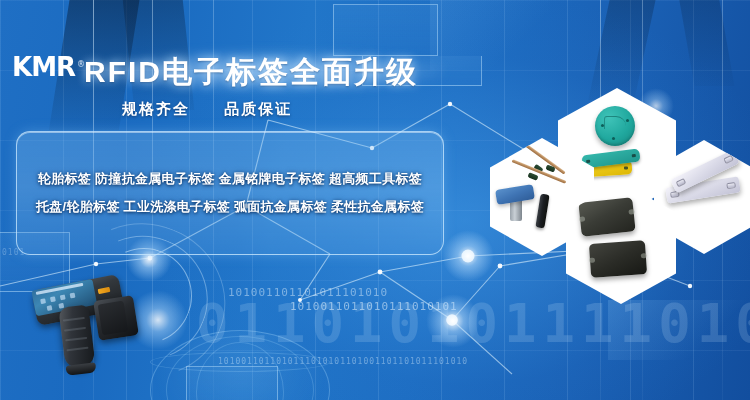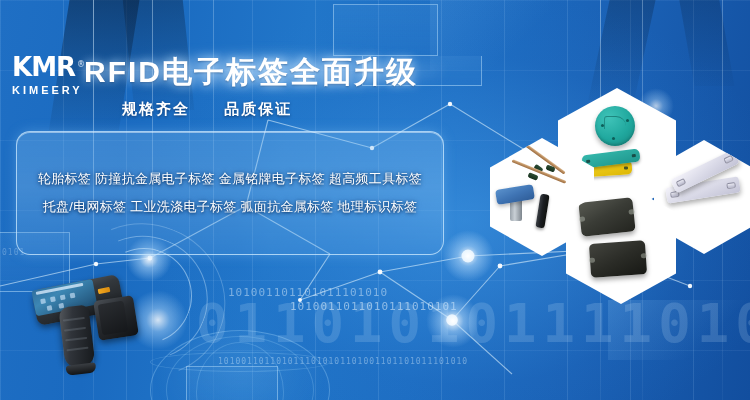--- a/index.html
+++ b/index.html
@@ -120,21 +120,21 @@
     border-radius:14px;
     border:1px solid rgba(205,235,255,0.75);
     background:linear-gradient(180deg, rgba(120,185,240,0.34) 0%, rgba(150,205,248,0.30) 45%, rgba(95,165,230,0.26) 100%);
     box-shadow:inset 0 1px 0 rgba(255,255,255,0.45), 0 0 12px rgba(130,195,245,0.35);
     display:flex; flex-direction:column;
     justify-content:center;
     padding:4px 0;
   }
   .panel-row {
     text-align:center;
-    font-size:13px; font-weight:normal;
+    font-size:13px; font-weight:bold;
     color:#ffffff;
     line-height:28px;
     white-space:nowrap;
     text-shadow:0 1px 3px rgba(5,35,80,0.85), 0 0 5px rgba(10,50,100,0.6);
     letter-spacing:0.3px;
   }
 
   
   .hex {
     position:absolute;
@@ -379,35 +379,34 @@
   <div class="globe"></div>
   <div class="globe-line" style="left:166px; top:336px; width:148px; height:108px;"></div>
   <div class="globe-line" style="left:196px; top:342px; width:88px; height:100px;"></div>
   <div class="globe-line" style="left:150px; top:352px; width:180px; height:20px;"></div>
 
   <div class="logo-wrap">
     <div class="logo-mark">
       <span>KMR</span>
       <span class="logo-reg">®</span>
     </div>
-    <div class="logo-name">KIMEERY</div>
   </div>
 
   <div class="headline-glow"></div>
   <div class="headline">RFID电子标签全面升级</div>
 
   <div class="subline">
     <span>规格齐全</span>
     <span class="gap"></span>
     <span>品质保证</span>
   </div>
 
   <div class="panel">
     <div class="panel-row">轮胎标签  防撞抗金属电子标签  金属铭牌电子标签 超高频工具标签</div>
-    <div class="panel-row">托盘/电网标签  工业洗涤电子标签  弧面抗金属标签  地理标识标签</div>
+    <div class="panel-row">托盘/轮胎标签  工业洗涤电子标签  弧面抗金属标签  柔性抗金属标签</div>
   </div>
 
   <div class="hex" style="left:558px; top:88px; width:118px; height:130px;">
     <div class="hex-inner">
       <div class="pp disc" style="left:37px; top:18px; width:40px; height:40px;">
         <div class="vee"></div>
         <div class="dot" style="left:6px; top:18px;"></div>
         <div class="dot" style="left:31px; top:13px;"></div>
         <div class="dot" style="left:17px; top:31px;"></div>
       </div>

